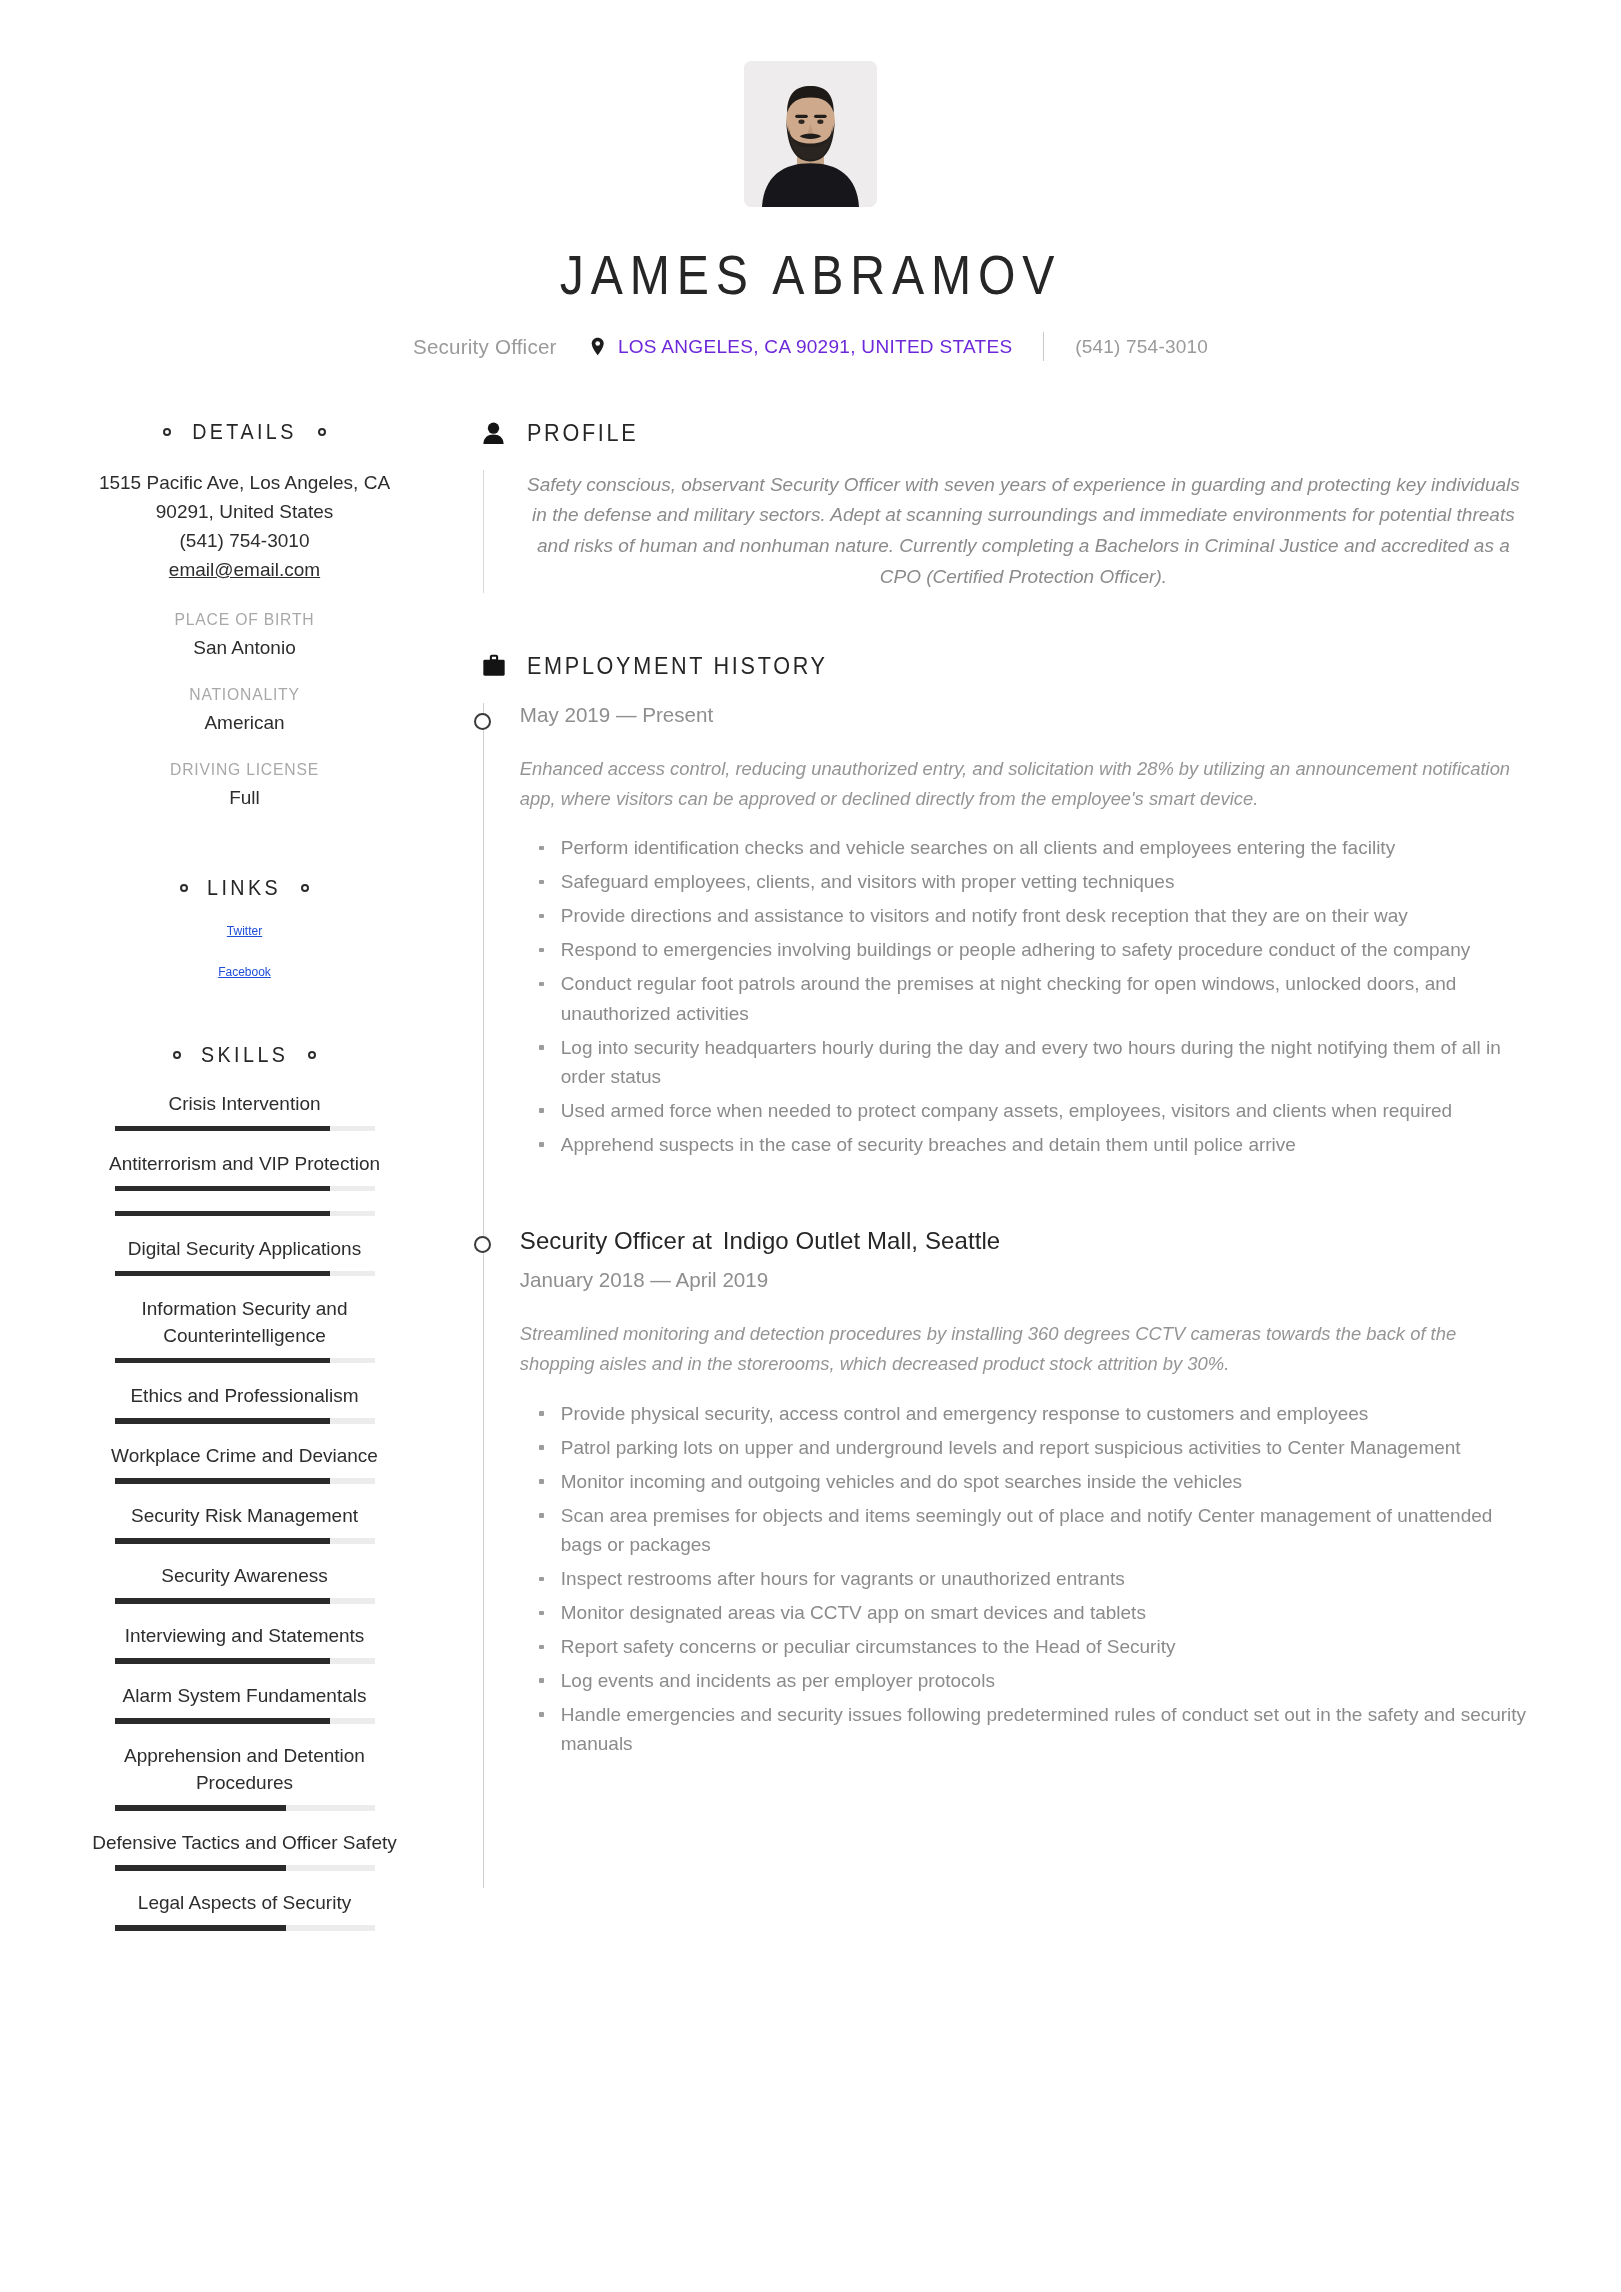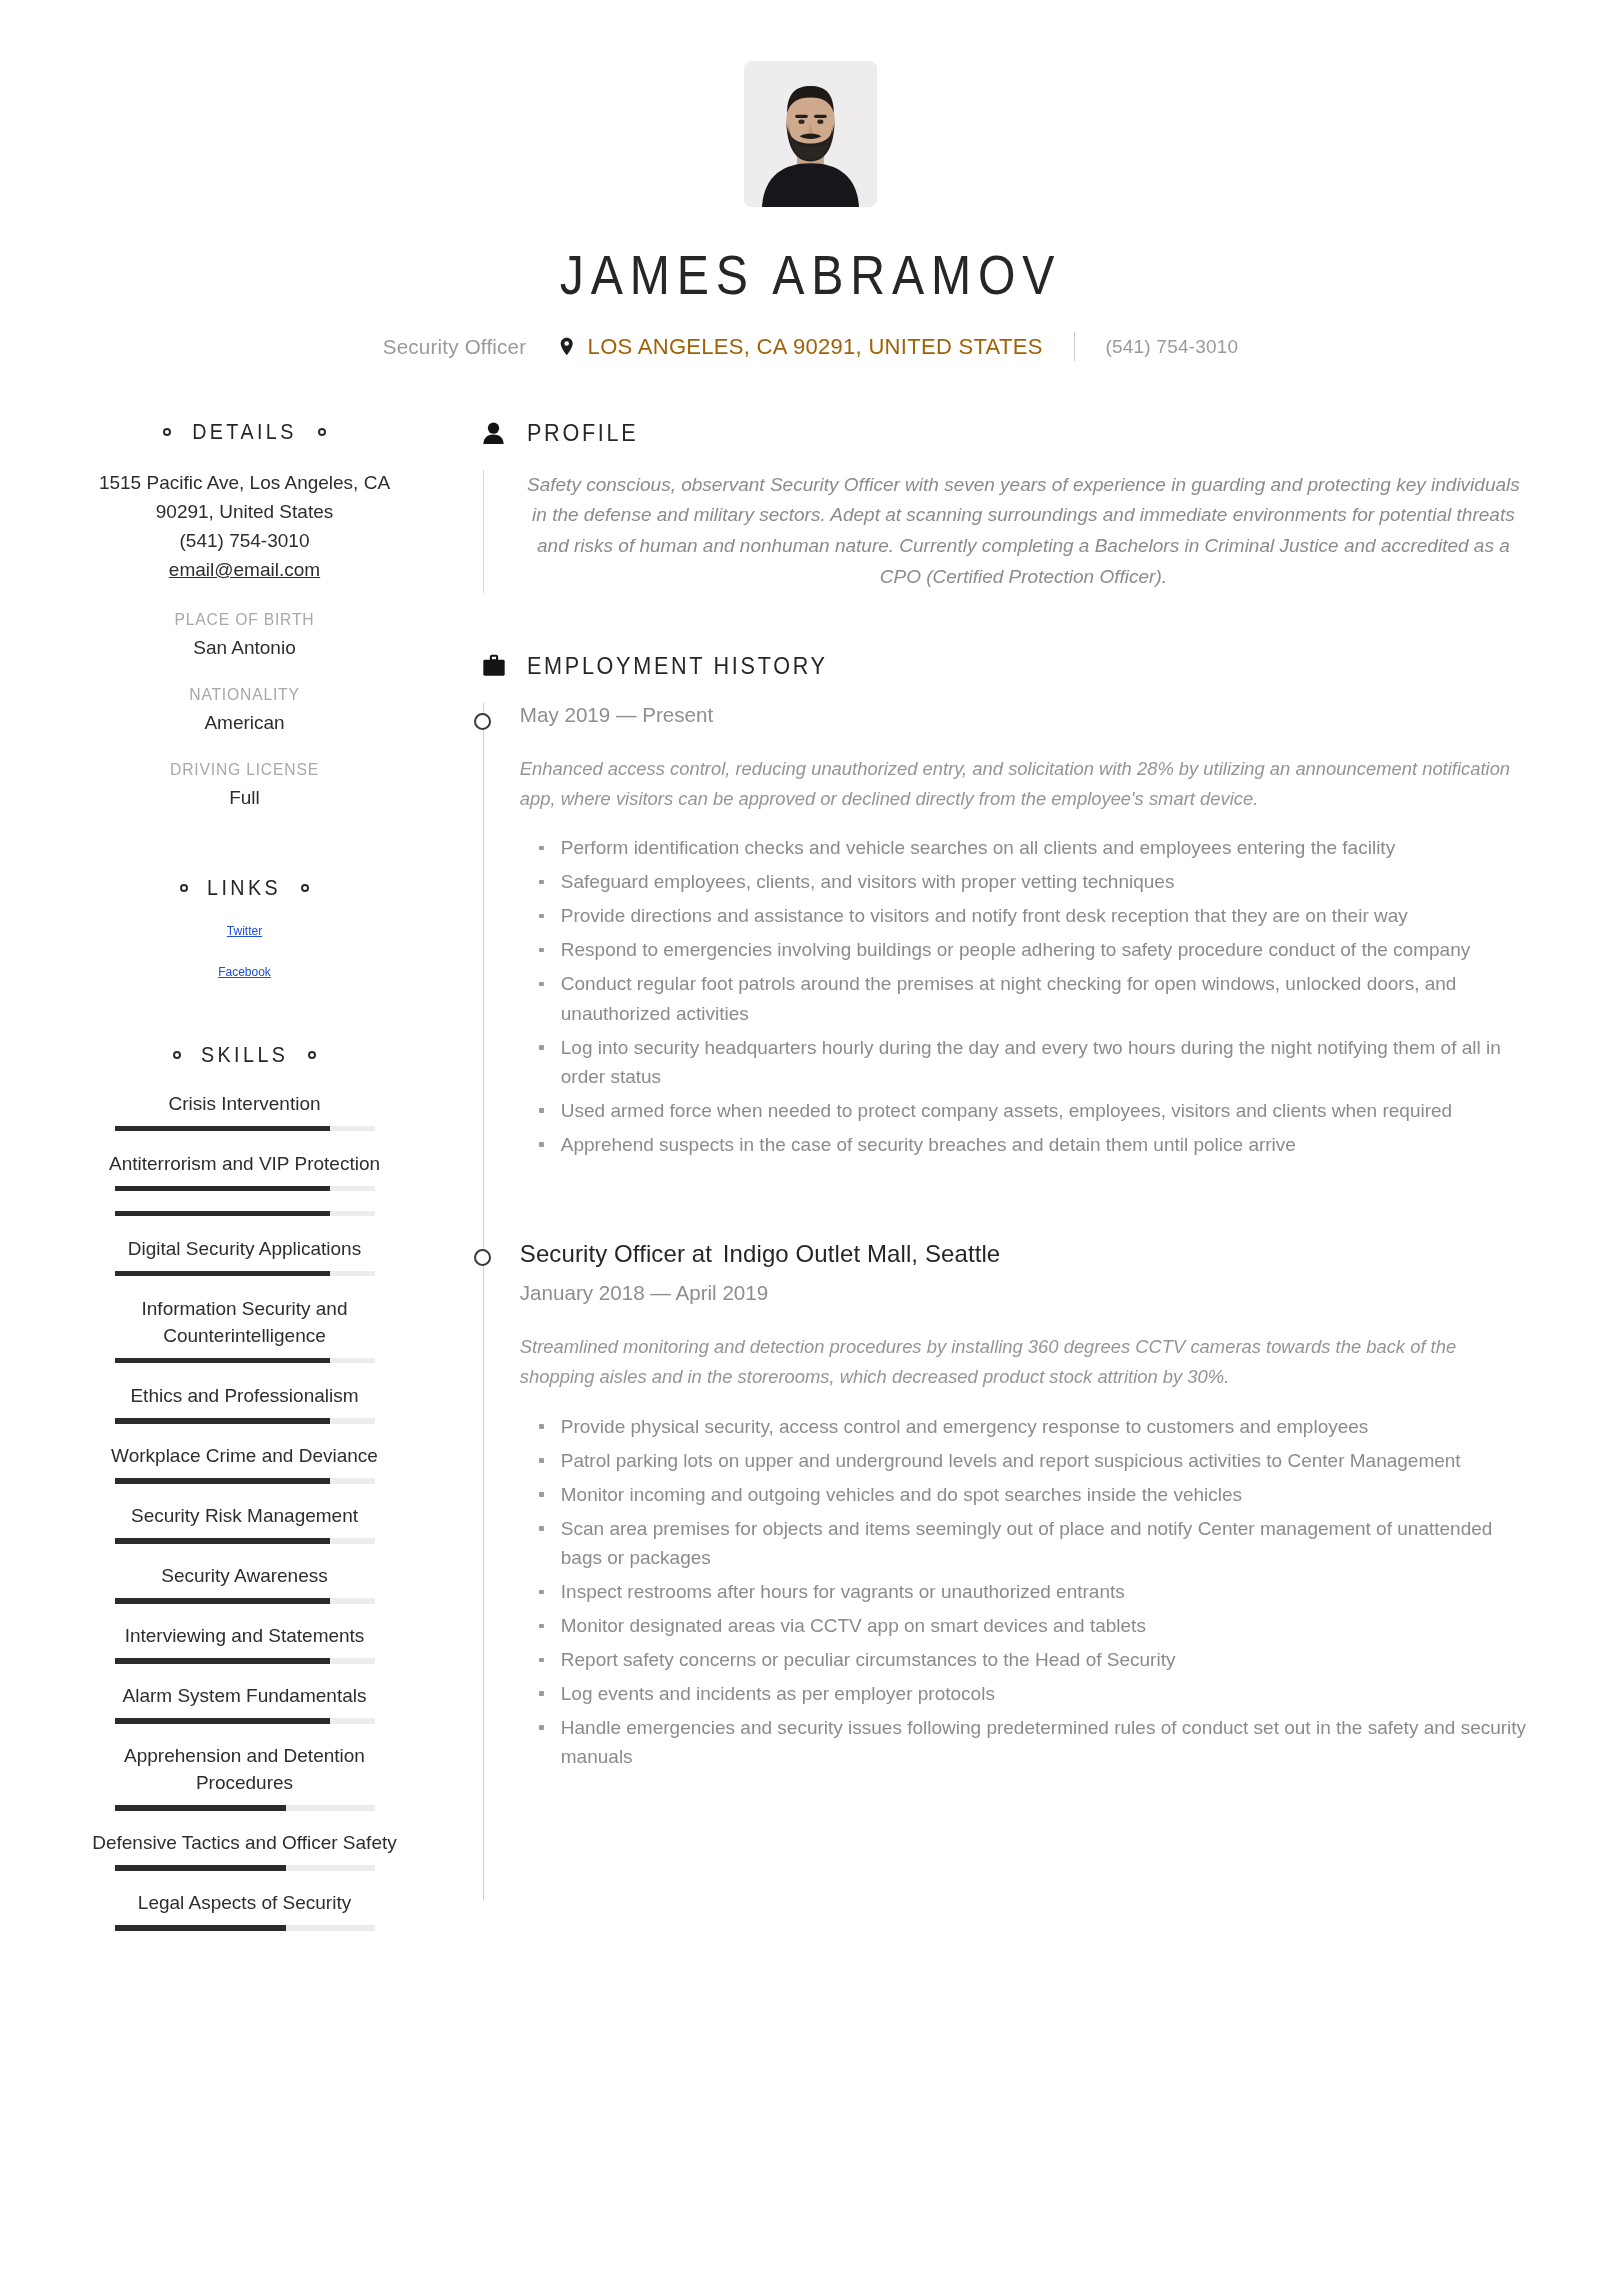--- a/index.html
+++ b/index.html
@@ -71,22 +71,22 @@
   .pin-icon {
     display: inline-block;
     width: 13.4px;
     height: 19px;
     margin-right: 9.9px;
     position: relative;
     top: -0.9px;
   }
   .pin-icon svg { display:block; }
   .contact-address {
-    font-size: 22px;
-    color: #a16207;
+    font-size: 19px;
+    color: #6d28d9;
     letter-spacing: 0.3px;
   }
   .contact-sep {
     display: inline-block;
     width: 0.9px;
     height: 29px;
     background: #c9c9c9;
     margin: 0 27px;
   }
   .contact-phone {
@@ -239,21 +239,21 @@
 
   .employment-section { margin-top: 59px; }
   .timeline {
     border-left: 1.8px solid #cfcfcf;
     margin-left: 1.8px;
     padding-left: 36px;
     padding-bottom: 107px;
     position: relative;
   }
   .job { position: relative; padding-bottom: 18px; }
-  .job + .job { margin-top: 57px; }
+  .job + .job { margin-top: 44px; }
   .job-marker {
     position: absolute;
     left: -46px;
     top: 9.9px;
     width: 17px;
     height: 17px;
     border-radius: 50%;
     border: 2.2px solid #3a3a3a;
     background: #ffffff;
     box-sizing: border-box;

